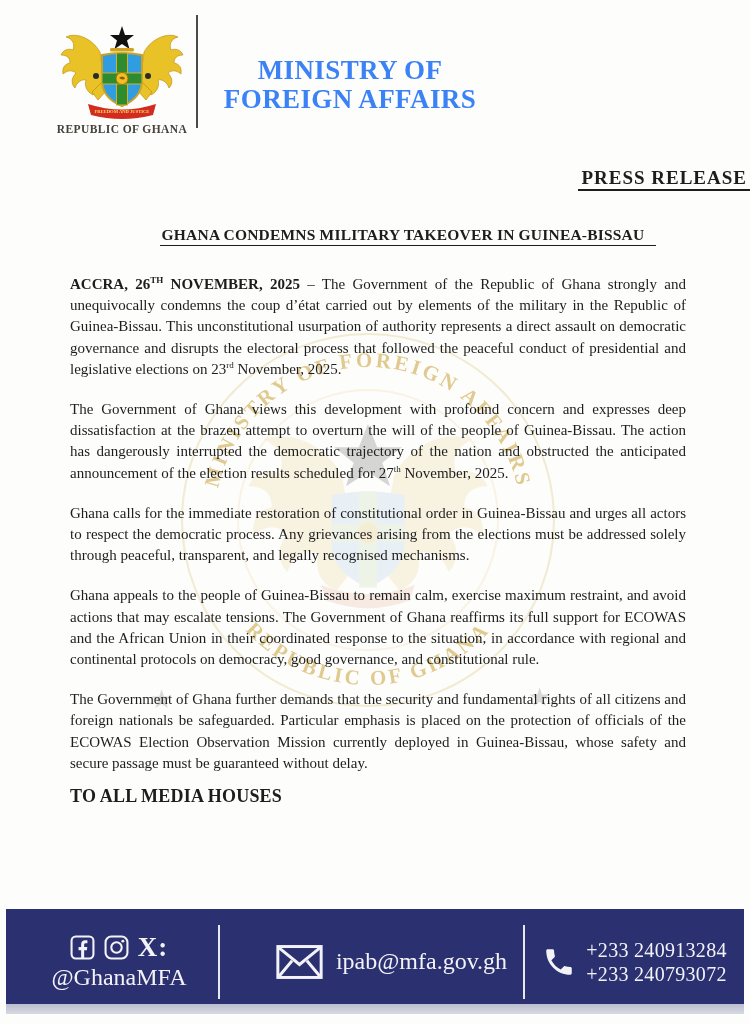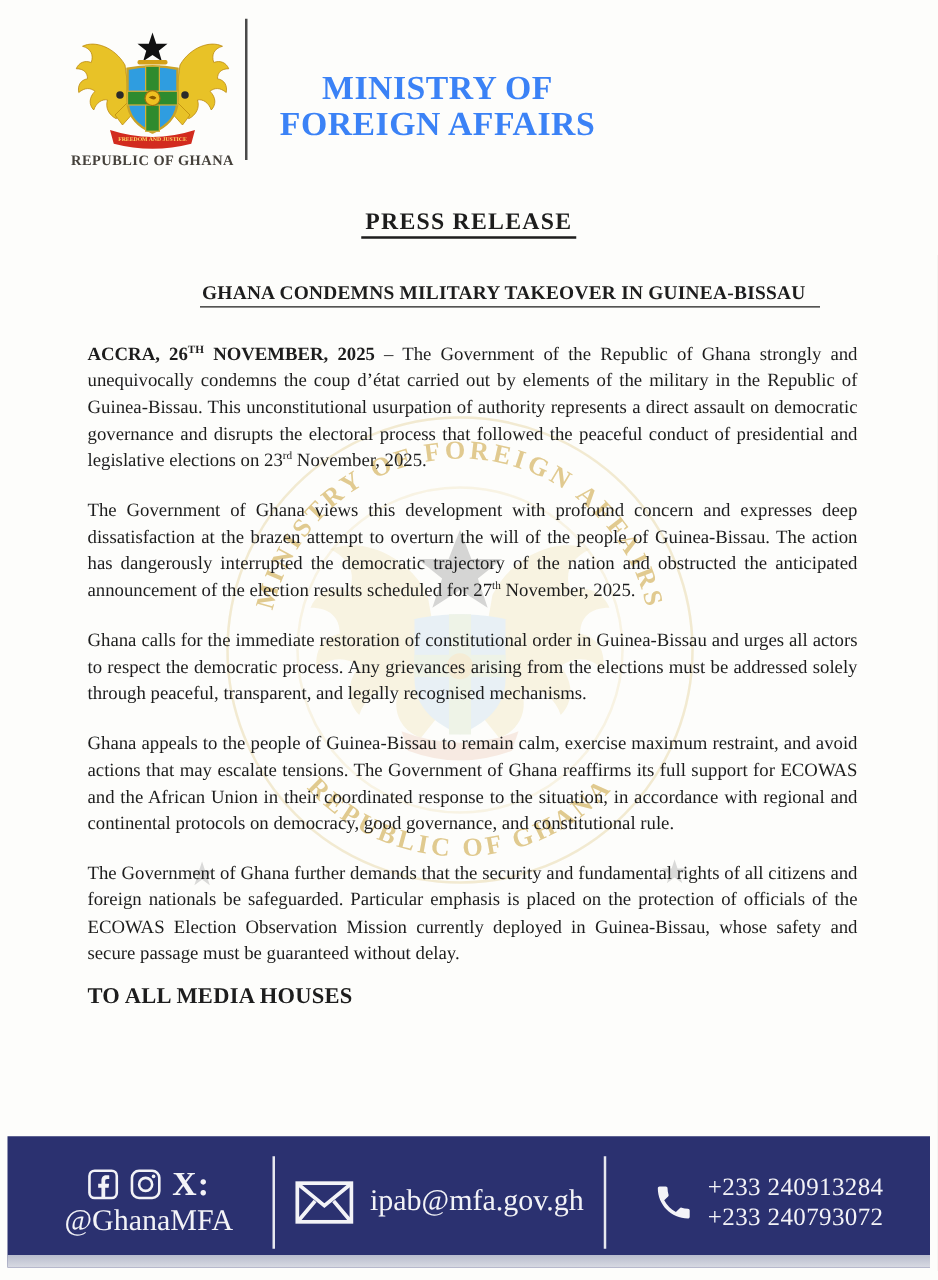--- a/index.html
+++ b/index.html
@@ -8,21 +8,21 @@
 
   
   .logo-block{position:absolute;left:56px;top:24px;width:132px;text-align:center;}
   .logo-block svg{display:block;margin:0 auto;}
   .republic-label{margin-top:3px;font-size:11.5px;font-weight:bold;color:#45413b;letter-spacing:.4px;white-space:nowrap;}
   .header-divider{position:absolute;left:196px;top:15px;width:2px;height:113px;background:#4a4a4a;}
   .ministry-title{position:absolute;left:205px;top:56px;width:290px;text-align:center;
     font-size:27px;font-weight:bold;letter-spacing:.4px;line-height:29px;color:#3b82f6;}
 
   
-  .press-release{position:absolute;top:167px;left:0;width:100%;text-align:center;}
+  .press-release{position:absolute;top:167px;left:0;width:100%;text-align:right;}
   .press-release span{font-size:19px;font-weight:bold;letter-spacing:1px;border-bottom:2.2px solid #1d1d1d;padding:0 3px 1px 3px;}
   .headline{position:absolute;top:226px;left:0;width:100%;text-align:center;padding-left:33px;}
   .headline span{font-size:15.5px;font-weight:bold;letter-spacing:.2px;border-bottom:1.8px solid #1d1d1d;padding:0 12px 2px 2px;}
 
   
   .body-copy{position:absolute;left:70px;top:274px;width:616px;}
   .body-copy p{margin:0 0 19px 0;font-size:15px;line-height:21.2px;text-align:justify;}
   .body-copy sup{font-size:.6em;line-height:0;vertical-align:super;margin-top:10px;}
   .b{font-weight:bold;}
   .closing{position:absolute;left:70px;top:786px;font-size:18px;font-weight:bold;letter-spacing:.2px;}
@@ -32,21 +32,21 @@
   .wm-star{position:absolute;font-size:26px;color:rgba(90,90,90,.22);pointer-events:none;}
   .wm-star.left{left:150px;top:684px;}
   .wm-star.right{left:528px;top:682px;}
 
   
   .footer{position:absolute;left:6px;right:6px;top:909px;height:105px;background:#2b3170;
     display:flex;align-items:center;color:#f3f3f7;}
   .footer-strip{position:absolute;left:0;right:0;bottom:0;height:10px;background:linear-gradient(#b9bdce,#d8dae2);}
   .f-sec{display:flex;align-items:center;justify-content:center;height:100%;}
   .f-sec1{width:212px;flex-direction:column;padding-left:14px;box-sizing:border-box;}
-  .f-sec2{width:263px;gap:13px;}
+  .f-sec2{width:263px;gap:13px;padding-left:40px;}
   .f-sec3{flex:1;gap:10px;}
   .f-div{width:2px;height:74px;background:#e7e8ef;}
   .social-row{display:flex;align-items:center;gap:9px;}
   .x-label{font-size:27px;font-weight:bold;letter-spacing:1px;}
   .handle{font-size:24px;margin-top:1px;}
   .email-text{font-size:24px;}
   .phone-col{display:flex;flex-direction:column;line-height:24px;font-size:20px;letter-spacing:.3px;}
 </style>
 </head>
 <body>

